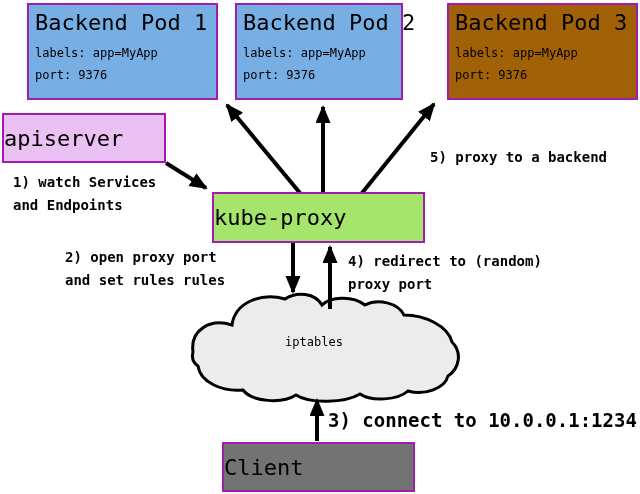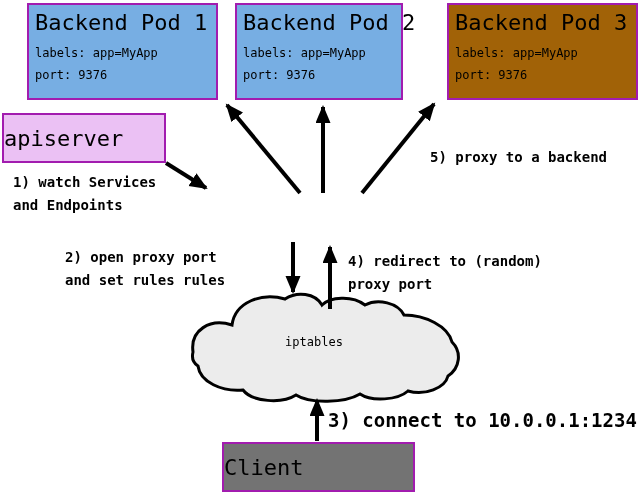--- a/index.html
+++ b/index.html
@@ -127,20 +127,23 @@
     <div class="pod-body">
       <div class="pod-line">labels: app=MyApp</div>
       <div class="pod-line">port: 9376</div>
     </div>
   </div>
 
   <div class="box center-box" id="apiserver" style="background-color: rgb(235, 193, 244);">
     <span>apiserver</span>
   </div>
 
+  <div class="box center-box" id="kubeproxy" style="background-color: rgb(165, 229, 107);">
+    <span>kube-proxy</span>
+  </div>
 
   <div class="box center-box" id="client" style="background-color: #737373;">
     <span>Client</span>
   </div>
 
   <div class="cloud-label">iptables</div>
 
   <div class="step" id="step1">
     <div>1) watch Services</div>
     <div>and Endpoints</div>

